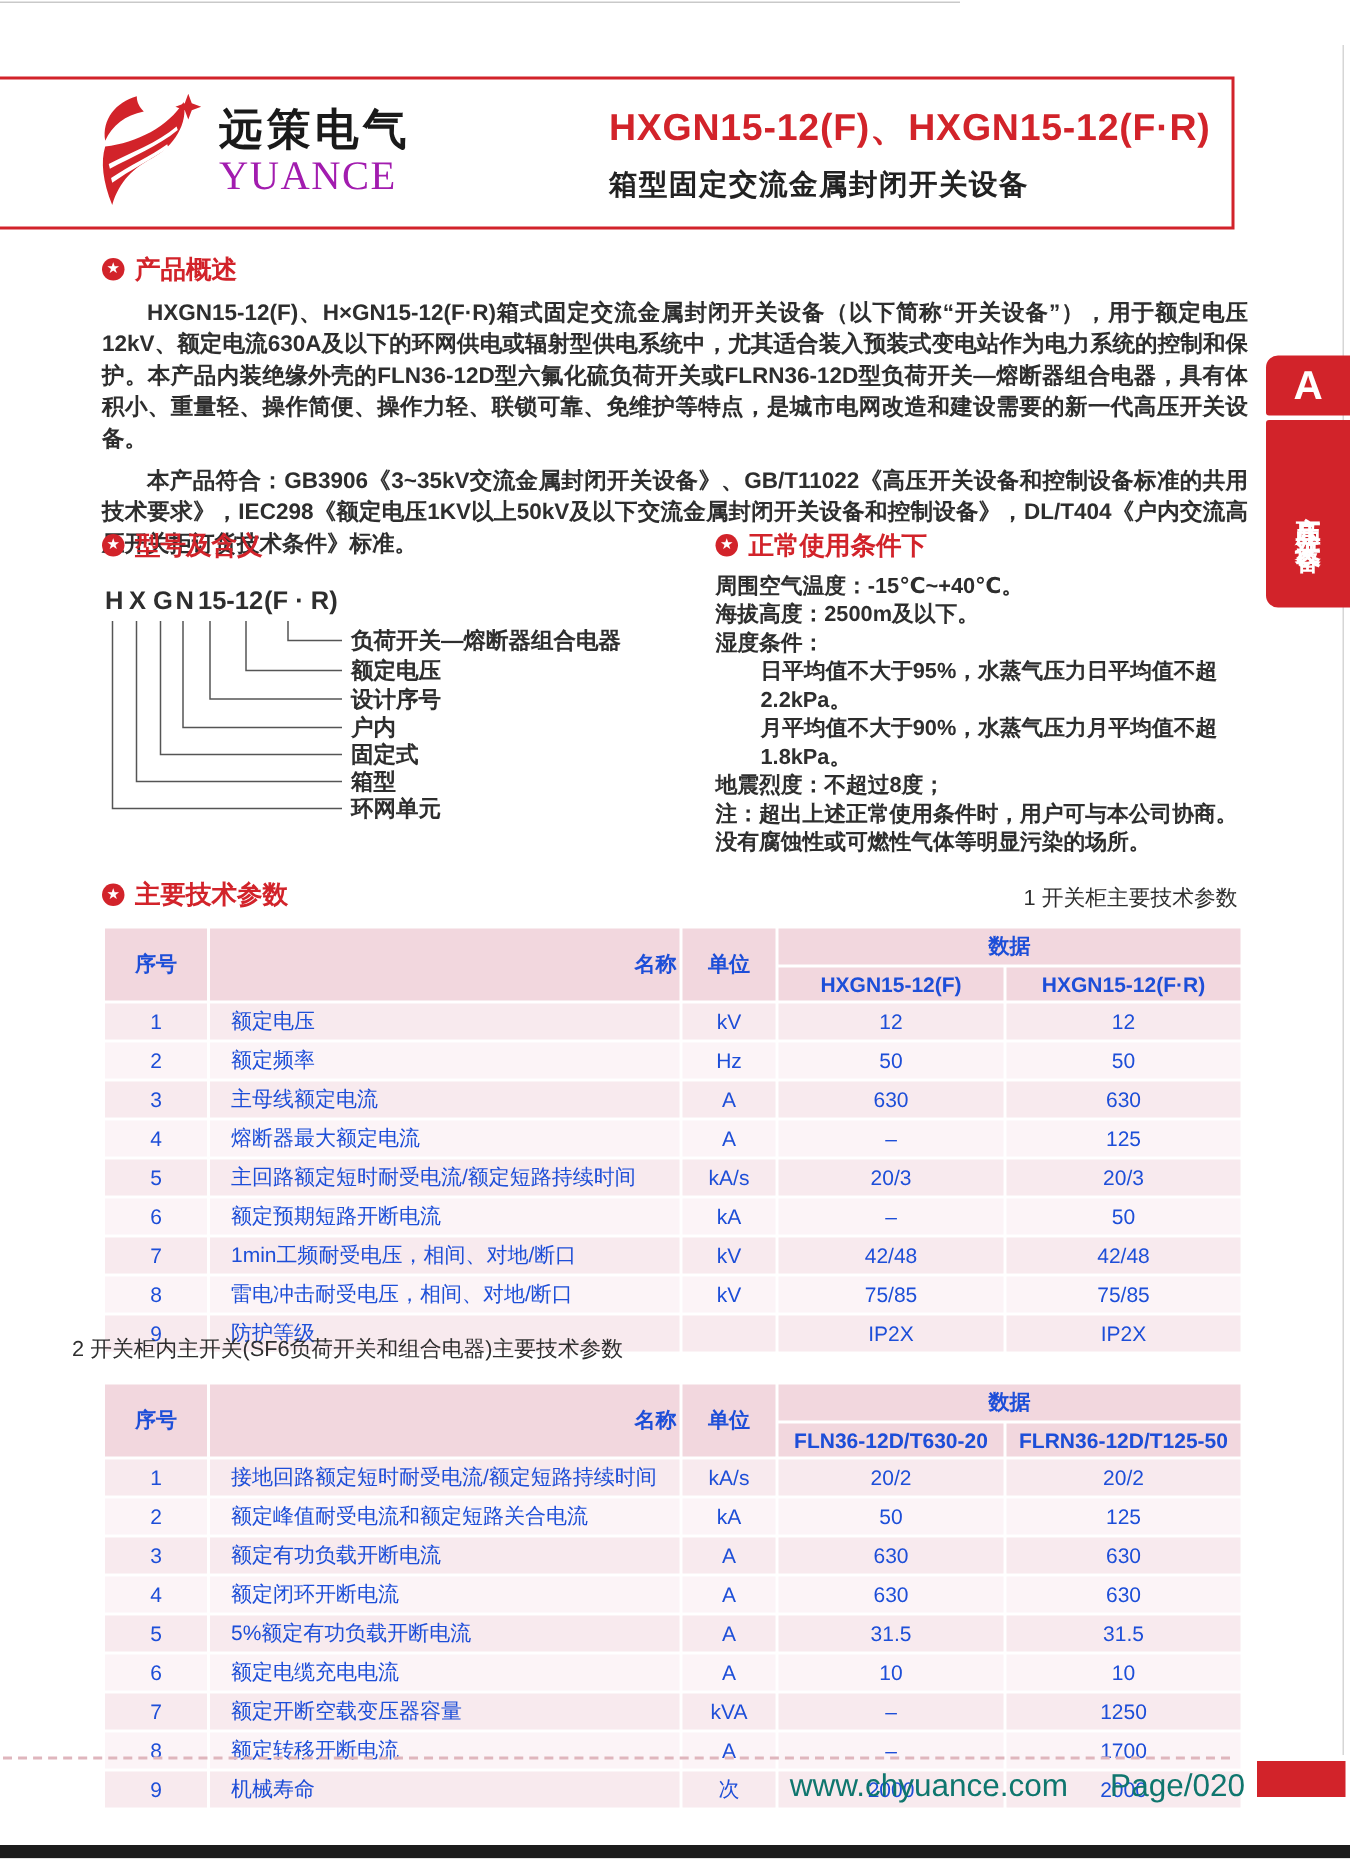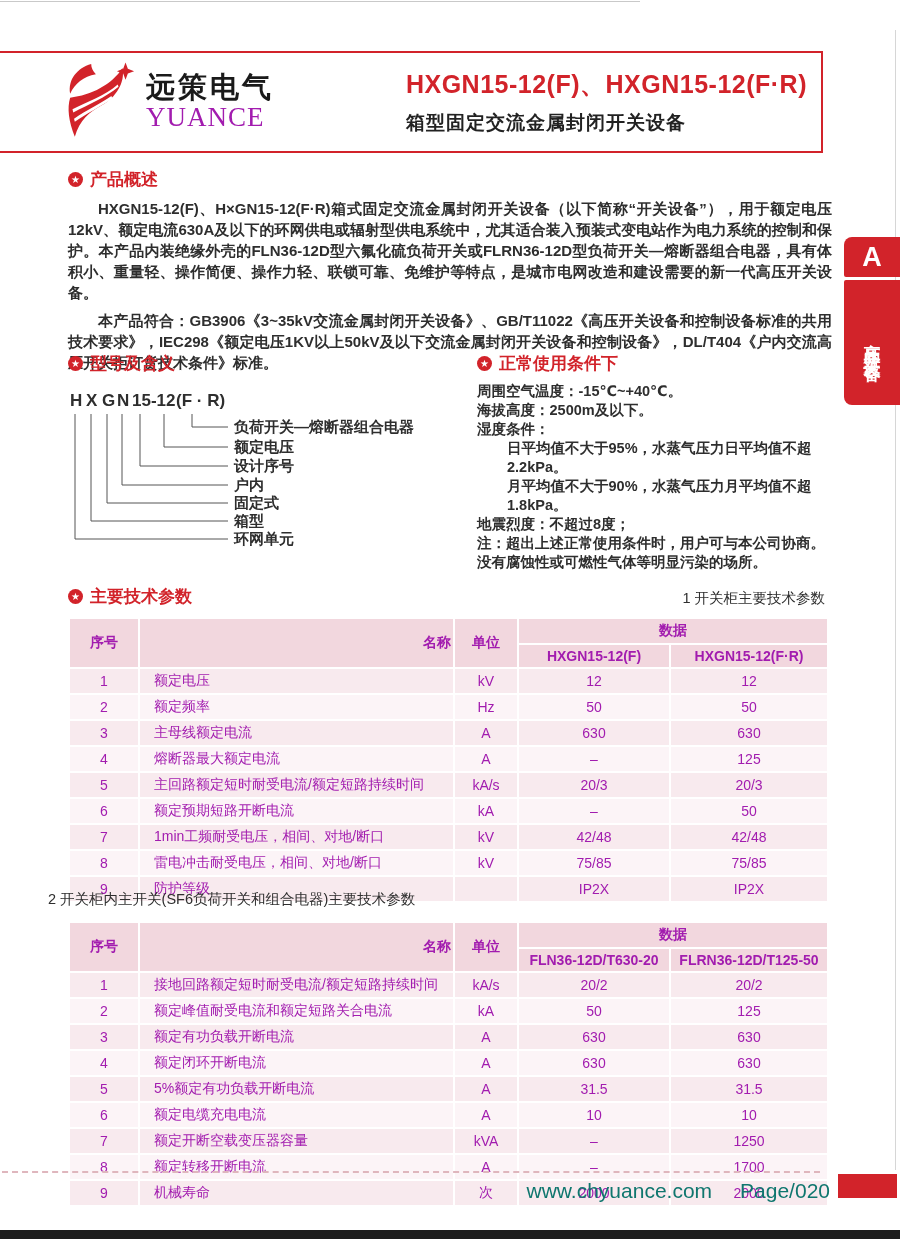--- a/index.html
+++ b/index.html
@@ -69,21 +69,21 @@
   .cond-line { font-size:14.5px; line-height:19px; font-weight:600; color:#2e2e2e; }
   .cond-line:nth-child(4), .cond-line:nth-child(5) { padding-left:30px; }
 
   
   .sec-params { position:absolute; left:68px; top:585px; width:757px; }
   .params-head { display:flex; justify-content:space-between; align-items:flex-end; }
   .table-caption { font-size:14.5px; font-weight:400; color:#2e2e2e; }
   table.spec {
     margin-top:9px; width:757px; table-layout:fixed;
     border-collapse:separate; border-spacing:2px; background:#fff;
-    font-size:14px; color:#a21caf;
+    font-size:14px; color:#1d4ed8;
   }
   table.spec th { background:#f2d7de; font-weight:600; text-align:center; padding:3px 2px; }
   table.spec th.h-name { text-align:right; }
   table.spec td { text-align:center; height:22px; padding:1px 2px; }
   table.spec tr:nth-child(odd) td { background:#f8eaee; }
   table.spec tr:nth-child(even) td { background:#fcf4f7; }
   table.spec td.c1 { text-align:left; padding-left:14px; }
   col.w-no{width:68px} col.w-name{width:313px} col.w-unit{width:62px} col.w-d1{width:150px} col.w-d2{width:156px}
 
   .table2-block { position:absolute; left:48px; top:890px; width:777px; }

